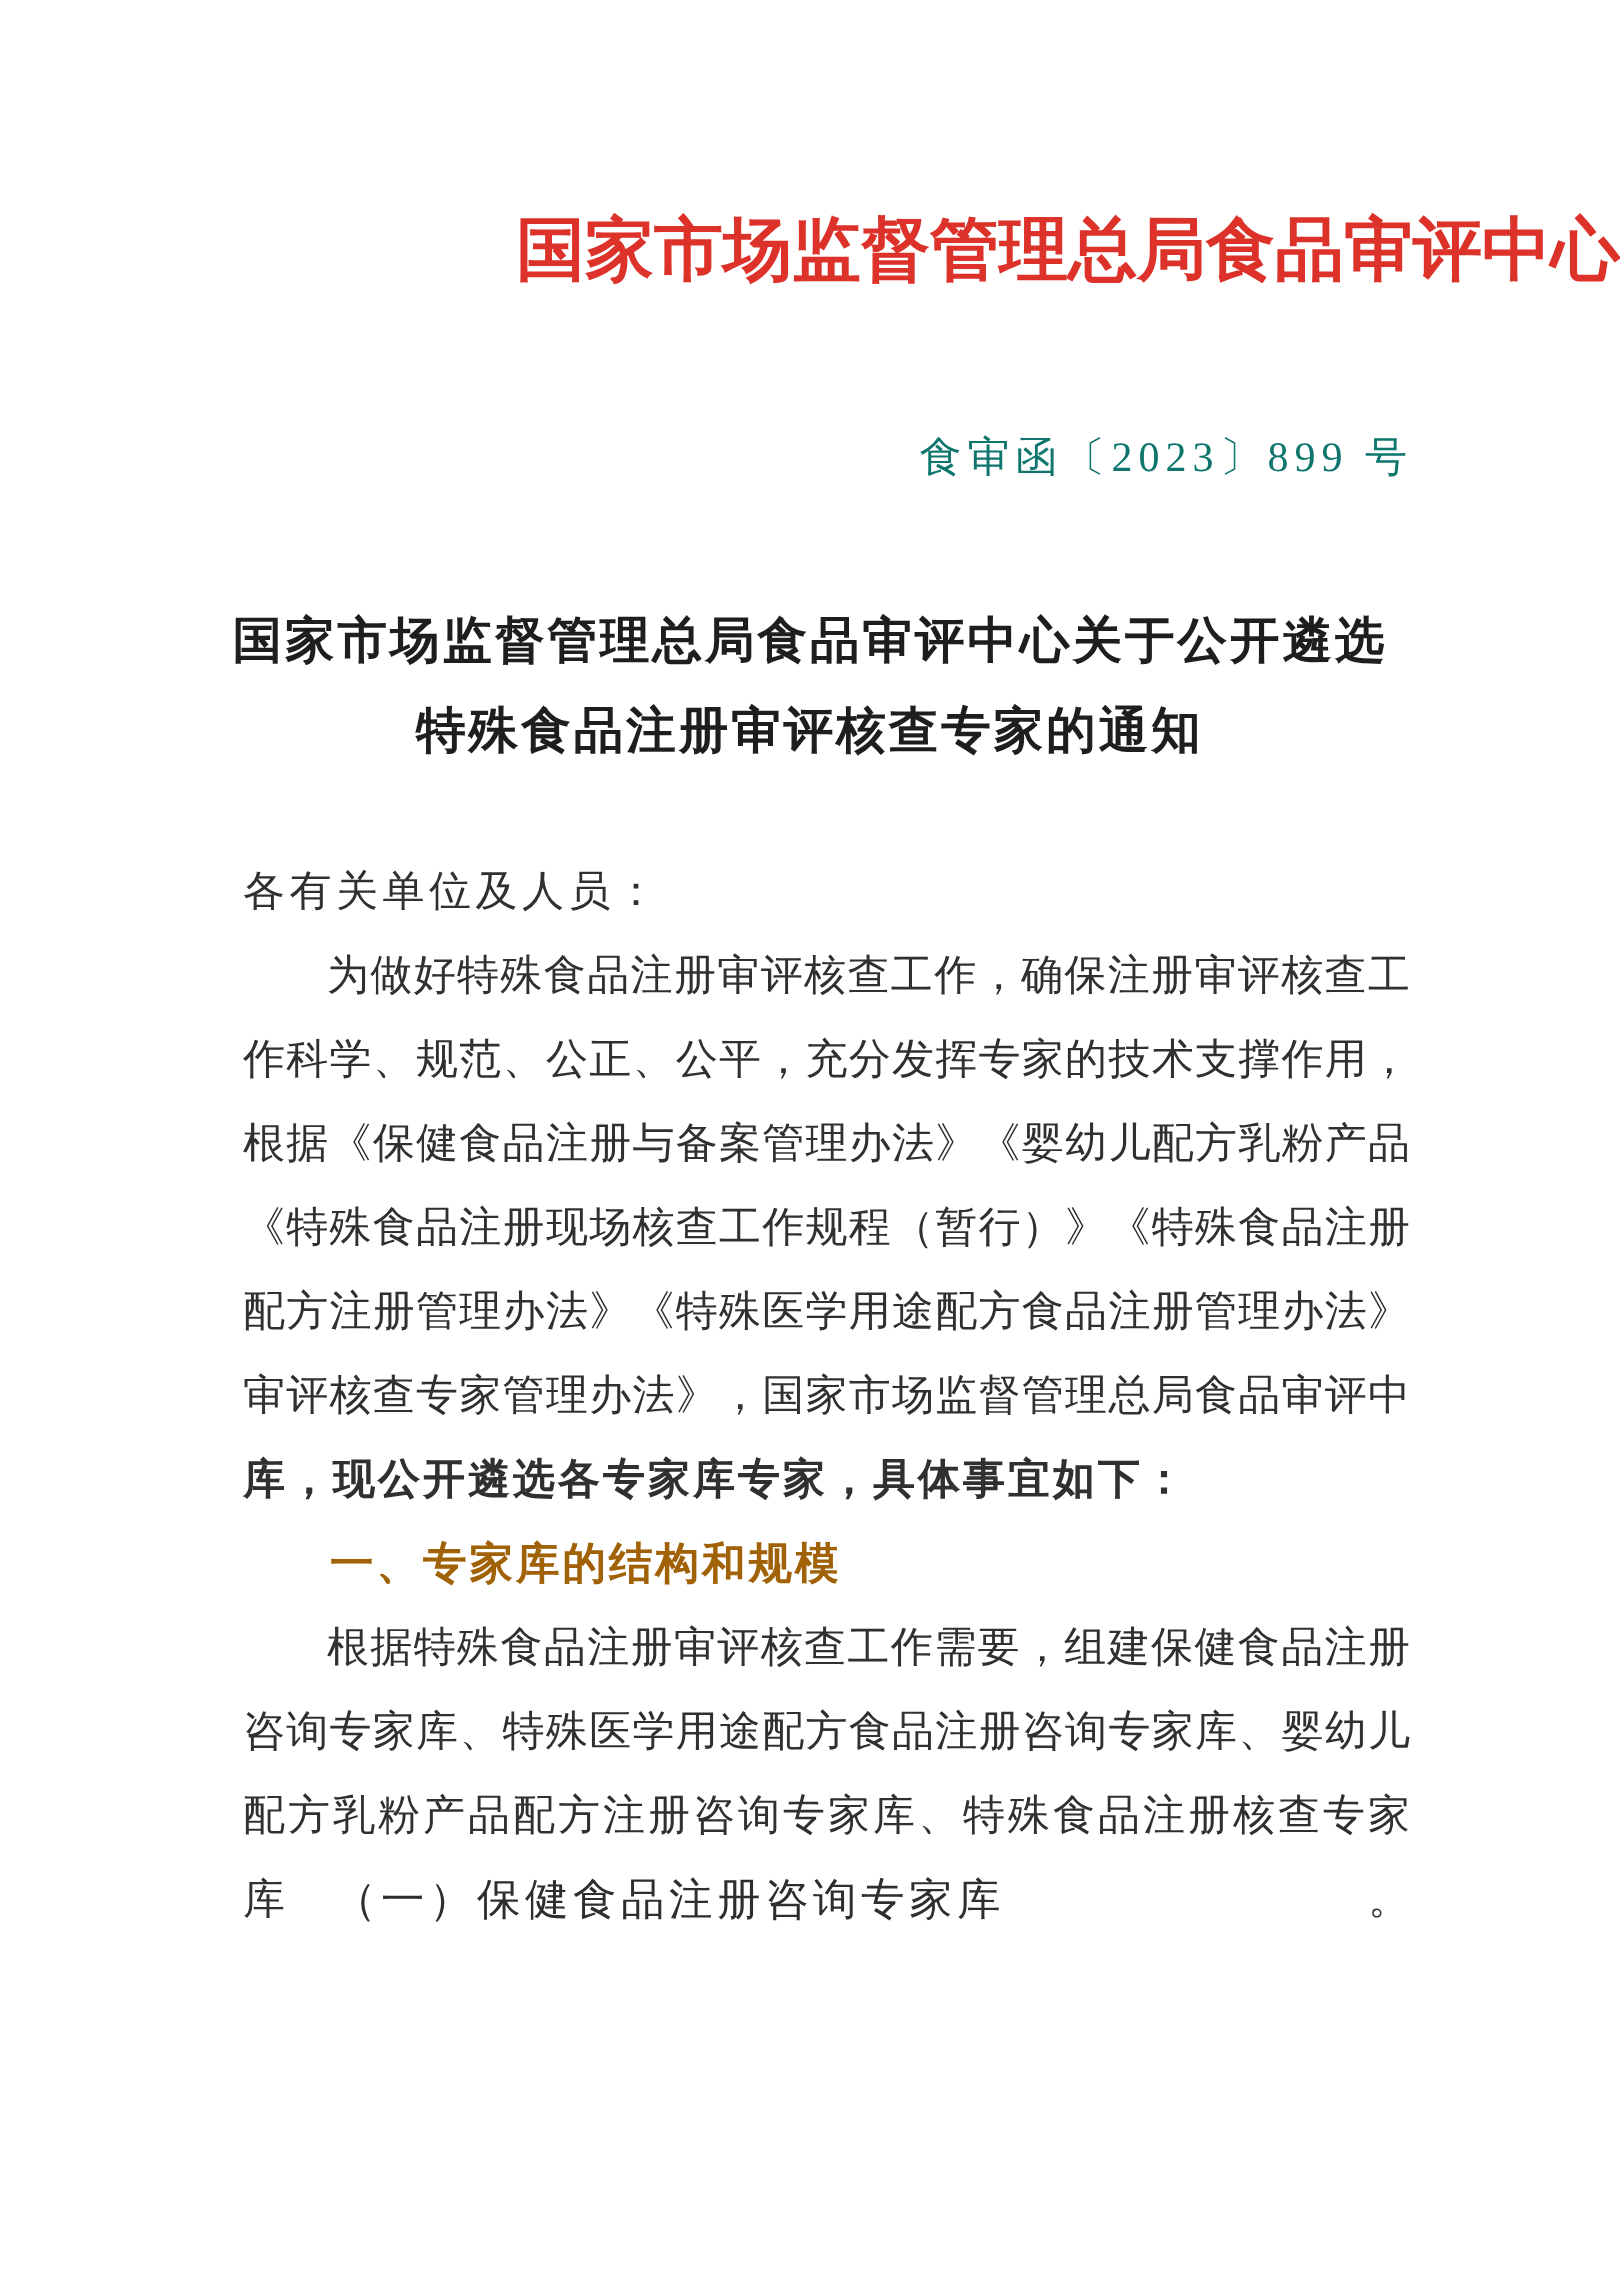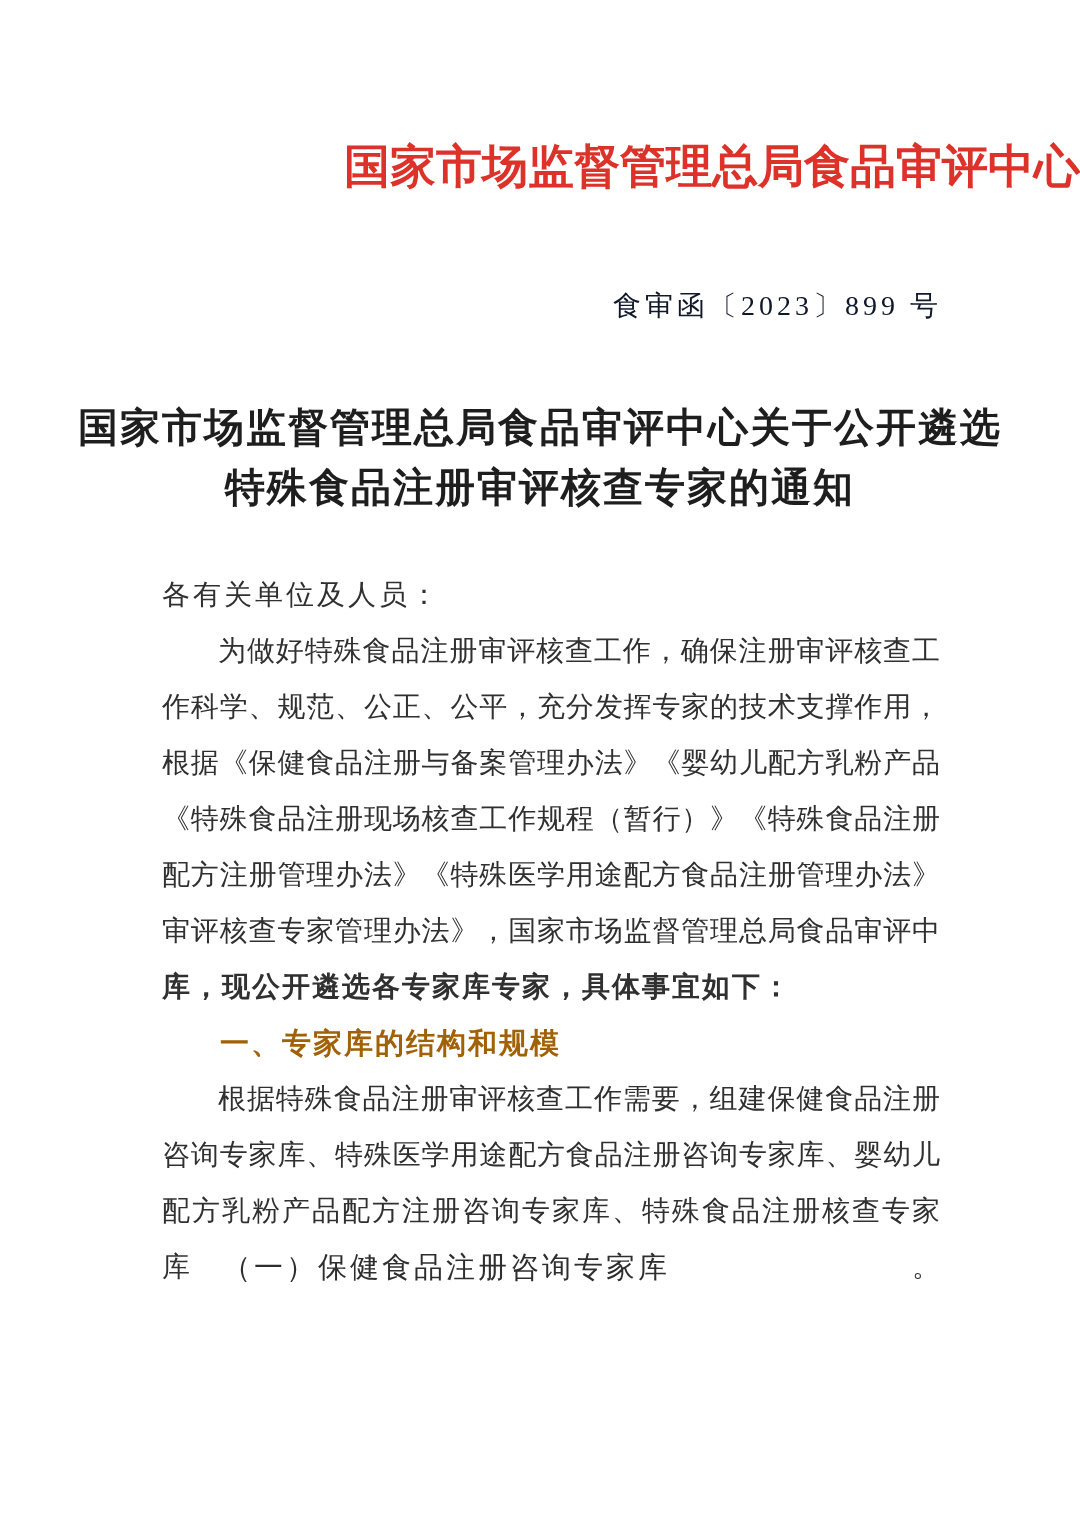--- a/index.html
+++ b/index.html
@@ -26,30 +26,30 @@
     letter-spacing: 0px;
     font-family: "Liberation Serif", serif;
   }
   .doc-number {
     position: absolute;
     top: 288px;
     right: 138px;
     font-size: 28px;
     line-height: 36px;
     letter-spacing: 4px;
-    color: #0f172a;
+    color: #0f766e;
   }
   .doc-title {
     position: absolute;
     top: 398px;
     left: 0;
     width: 100%;
     text-align: center;
     font-weight: bold;
-    font-size: 40px;
+    font-size: 33px;
     line-height: 60px;
     color: #1e1e1e;
   }
   .doc-title .t-line { letter-spacing: 2px; }
   .body-block {
     position: absolute;
     top: 567px;
     left: 140px;
     width: 800px;
   }

